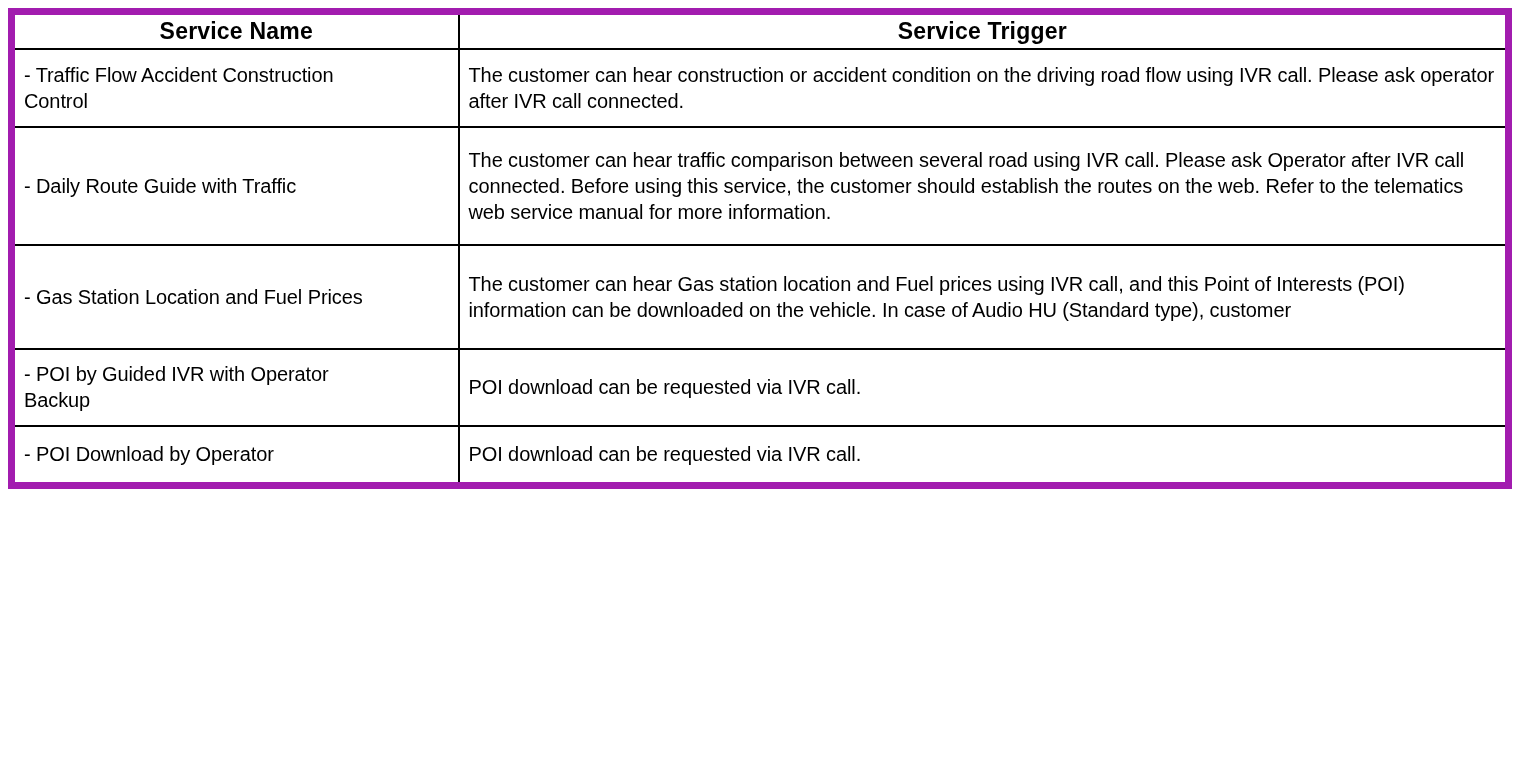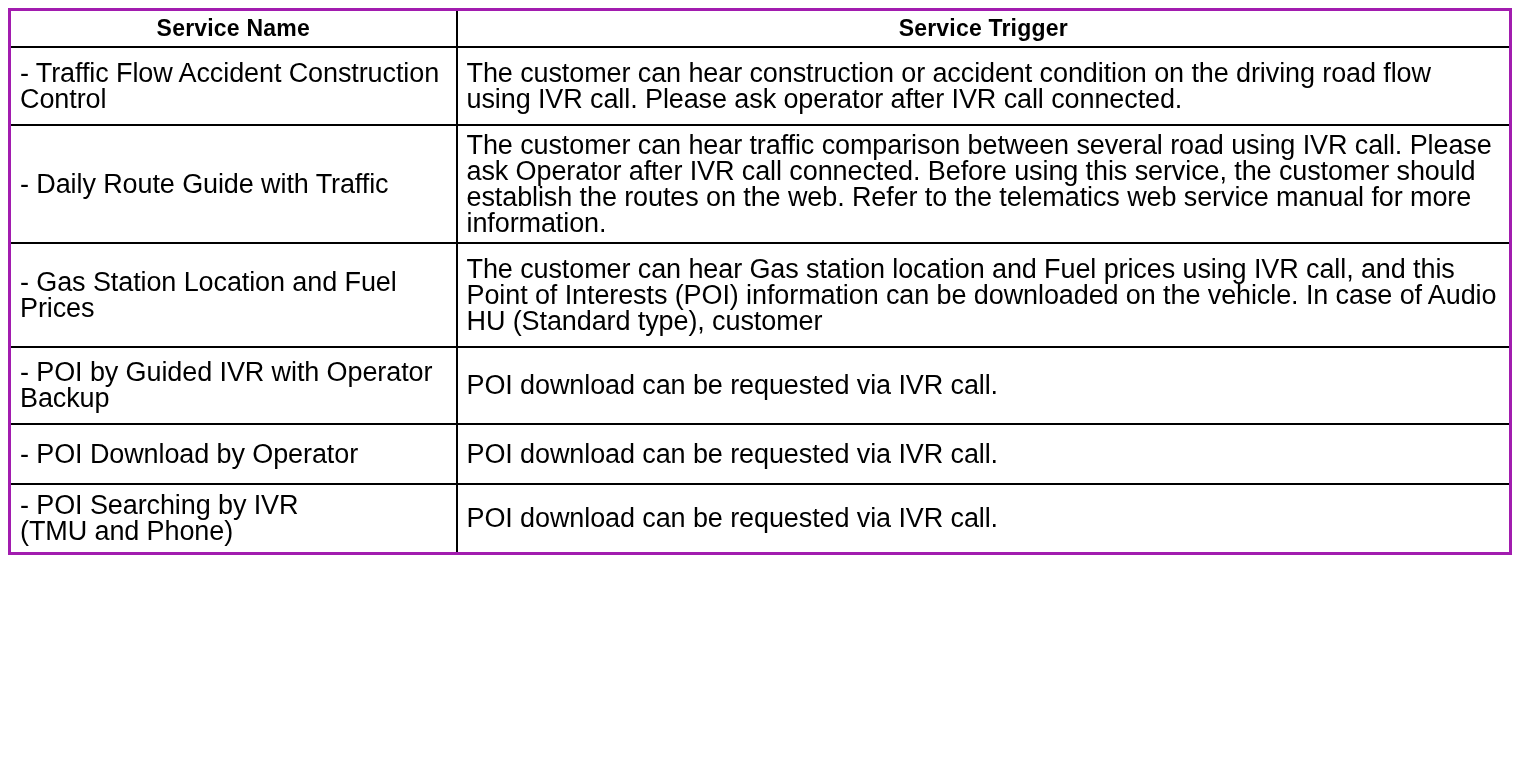--- a/index.html
+++ b/index.html
@@ -13,39 +13,39 @@
     background: #ffffff;
     box-sizing: border-box;
     padding: 8px;
     font-family: "Liberation Sans", sans-serif;
     color: #000000;
   }
   table.services {
     border-collapse: collapse;
     table-layout: fixed;
     width: 1504px;
-    border: 3px solid #a21caf;
+    border: 7px solid #a21caf;
   }
   table.services col.c-name { width: 447px; }
   table.services th,
   table.services td {
     border: 2px solid #000000;
     box-sizing: border-box;
     overflow: hidden;
   }
   table.services th {
     font-size: 23px;
     font-weight: bold;
     text-align: center;
     height: 37px;
     padding: 2px 6px;
     letter-spacing: 0.2px;
   }
   table.services td {
-    font-size: 27px;
+    font-size: 20px;
     line-height: 26px;
     padding: 3px 9px;
     vertical-align: middle;
     white-space: pre-line;
     letter-spacing: -0.1px;
   }
   
   tr.r0  td { height: 78px; }
   tr.r1  td { height: 118px; }
   tr.r2  td { height: 104px; }
@@ -88,20 +88,15 @@
       </tr>
       <tr class="r5">
         <td>- POI by Guided IVR with Operator
 Backup</td>
         <td>POI download can be requested via IVR call.</td>
       </tr>
       <tr class="r6">
         <td>- POI Download by Operator</td>
         <td>POI download can be requested via IVR call.</td>
       </tr>
-      <tr class="r8">
-        <td>- POI Searching by IVR
-(TMU and Phone)</td>
-        <td>POI download can be requested via IVR call.</td>
-      </tr>
     </tbody>
   </table>
 </div>
 
 </body></html>

